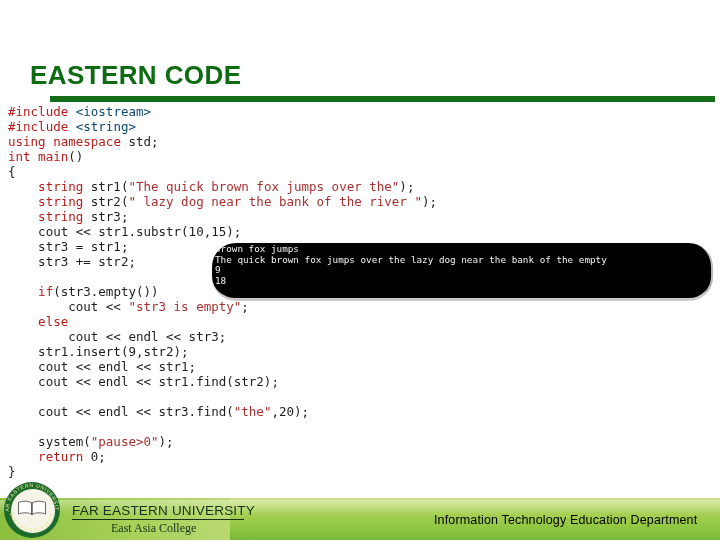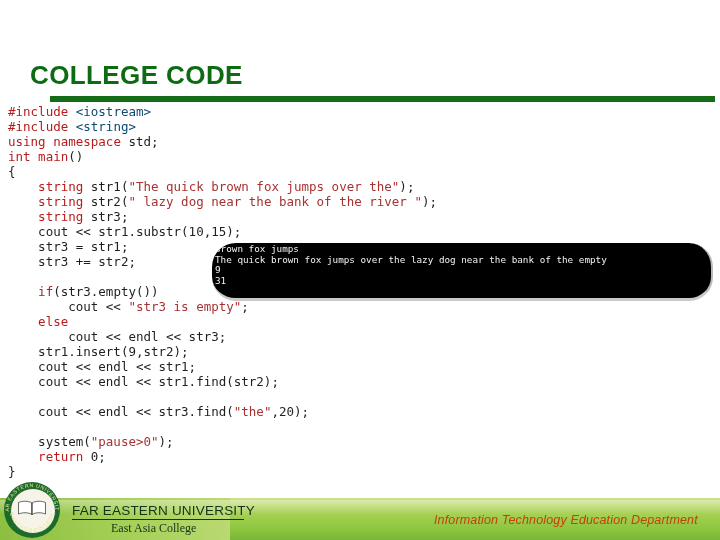--- a/index.html
+++ b/index.html
@@ -177,38 +177,37 @@
     font-size: 12px;
     color: #13331a;
     white-space: nowrap;
   }
   #dept {
     position: absolute;
     left: 434px;
     top: 513px;
     font-family: "Liberation Sans", sans-serif;
     font-size: 12.5px;
-    color: #c2410c;
+    color: #000000;
     letter-spacing: 0.15px;
     white-space: nowrap;
-    font-style: italic;
   }
 </style>
 </head>
 <body>
 
 <div id="slide">
 
-  <div id="title">COLLEGE CODE</div>
+  <div id="title">EASTERN CODE</div>
   <div id="title-rule"></div>
 
   <div id="code"><span class="ln"><span class="pp">#include</span> <span class="inc">&lt;iostream&gt;</span></span><span class="ln"><span class="pp">#include</span> <span class="inc">&lt;string&gt;</span></span><span class="ln"><span class="kw">using</span> <span class="kw">namespace</span> std;</span><span class="ln"><span class="kw">int</span> <span class="kw">main</span>()</span><span class="ln">{</span><span class="ln">    <span class="kw">string</span> str1(<span class="str">"The quick brown fox jumps over the"</span>);</span><span class="ln">    <span class="kw">string</span> str2(<span class="str">" lazy dog near the bank of the river "</span>);</span><span class="ln">    <span class="kw">string</span> str3;</span><span class="ln">    cout &lt;&lt; str1.substr(10,15);</span><span class="ln">    str3 = str1;</span><span class="ln">    str3 += str2;</span><span class="ln">&nbsp;</span><span class="ln">    <span class="kw">if</span>(str3.empty())</span><span class="ln">        cout &lt;&lt; <span class="str">"str3 is empty"</span>;</span><span class="ln">    <span class="kw">else</span></span><span class="ln">        cout &lt;&lt; endl &lt;&lt; str3;</span><span class="ln">    str1.insert(9,str2);</span><span class="ln">    cout &lt;&lt; endl &lt;&lt; str1;</span><span class="ln">    cout &lt;&lt; endl &lt;&lt; str1.find(str2);</span><span class="ln">&nbsp;</span><span class="ln">    cout &lt;&lt; endl &lt;&lt; str3.find(<span class="str">"the"</span>,20);</span><span class="ln">&nbsp;</span><span class="ln">    system(<span class="str">"pause&gt;0"</span>);</span><span class="ln">    <span class="kw">return</span> 0;</span><span class="ln">}</span></div>
 
   <div id="console">
-    <div id="console-lines"><span class="cl">brown fox jumps</span><span class="cl">The quick brown fox jumps over the lazy dog near the bank of the empty</span><span class="cl">9</span><span class="cl">31</span></div>
+    <div id="console-lines"><span class="cl">brown fox jumps</span><span class="cl">The quick brown fox jumps over the lazy dog near the bank of the empty</span><span class="cl">9</span><span class="cl">18</span></div>
   </div>
 
   <div id="footer">
     <div id="footer-left-wash"></div>
     <div id="footer-hilite"></div>
   </div>
 
   <div id="seal">
     <div class="ring-outer"></div>
     <div class="ring-inner"></div>

